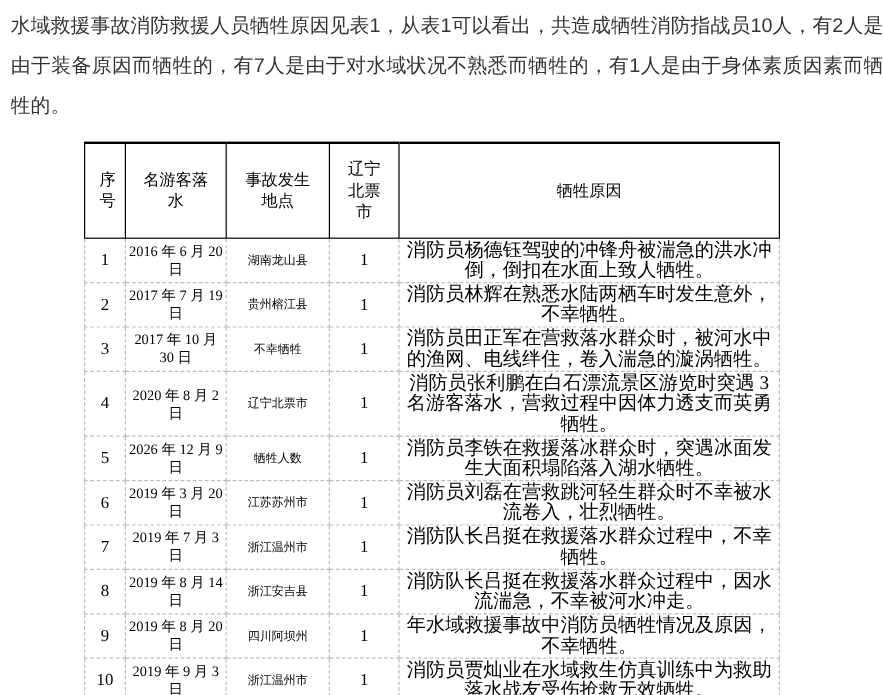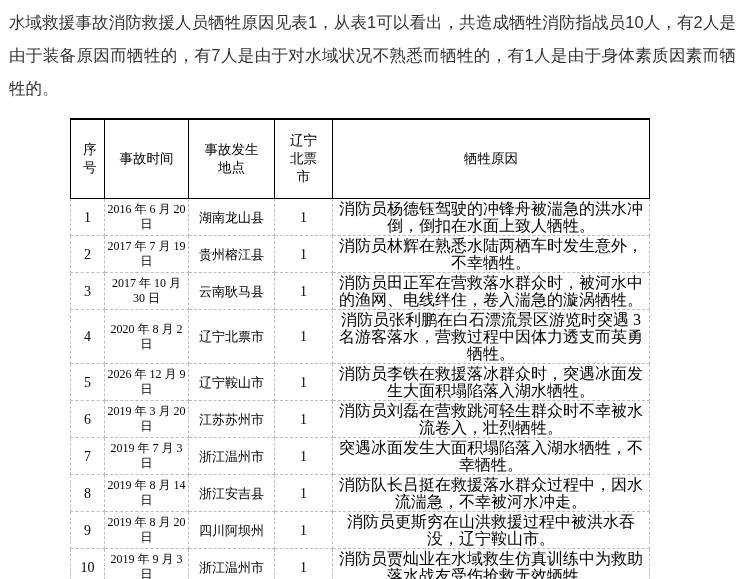--- a/index.html
+++ b/index.html
@@ -59,21 +59,21 @@
     text-align: center;
     vertical-align: middle;
     padding: 1px 2px;
     overflow: hidden;
   }
   .casualty tr:last-child td {
     border-bottom: 2.5px solid #000000;
   }
   .casualty td.no    { font-size: 14px;   line-height: 17px; }
   .casualty td.date  { font-size: 12px;   line-height: 15px; font-family: Liberation Serif, serif; }
-  .casualty td.location { font-size: 13px; line-height: 17px; }
+  .casualty td.location { font-size: 10px; line-height: 17px; }
   .casualty td.count { font-size: 14px;   line-height: 17px; }
   .casualty td.cause { font-size: 16px;   line-height: 17px; }
 </style>
 </head>
 <body>
 
 <div class="page">
 
   <p class="intro">水域救援事故消防救援人员牺牲原因见表1，从表1可以看出，共造成牺牲消防指战员10人，有2人是由于装备原因而牺牲的，有7人是由于对水域状况不熟悉而牺牲的，有1人是由于身体素质因素而牺牲的。</p>
 
@@ -82,21 +82,21 @@
     <colgroup>
       <col style="width:34px">
       <col style="width:84px">
       <col style="width:86px">
       <col style="width:58px">
       <col style="width:317px">
     </colgroup>
     <thead>
       <tr>
         <th>序号</th>
-        <th>事故时间</th>
+        <th>名游客落水</th>
         <th>事故发生地点</th>
         <th>辽宁北票市</th>
         <th>牺牲原因</th>
       </tr>
     </thead>
     <tbody>
         <tr>
           <td class="no">1</td>
           <td class="date">2016 年 6 月 20 日</td>
           <td class="location">湖南龙山县</td>
@@ -106,65 +106,65 @@
         <tr>
           <td class="no">2</td>
           <td class="date">2017 年 7 月 19 日</td>
           <td class="location">贵州榕江县</td>
           <td class="count">1</td>
           <td class="cause">消防员林辉在熟悉水陆两栖车时发生意外，不幸牺牲。</td>
         </tr>
         <tr>
           <td class="no">3</td>
           <td class="date">2017 年 10 月 30 日</td>
-          <td class="location">云南耿马县</td>
+          <td class="location">不幸牺牲</td>
           <td class="count">1</td>
           <td class="cause">消防员田正军在营救落水群众时，被河水中的渔网、电线绊住，卷入湍急的漩涡牺牲。</td>
         </tr>
         <tr>
           <td class="no">4</td>
           <td class="date">2020 年 8 月 2 日</td>
           <td class="location">辽宁北票市</td>
           <td class="count">1</td>
           <td class="cause">消防员张利鹏在白石漂流景区游览时突遇 3 名游客落水，营救过程中因体力透支而英勇牺牲。</td>
         </tr>
         <tr>
           <td class="no">5</td>
           <td class="date">2026 年 12 月 9 日</td>
-          <td class="location">辽宁鞍山市</td>
+          <td class="location">牺牲人数</td>
           <td class="count">1</td>
           <td class="cause">消防员李铁在救援落冰群众时，突遇冰面发生大面积塌陷落入湖水牺牲。</td>
         </tr>
         <tr>
           <td class="no">6</td>
           <td class="date">2019 年 3 月 20 日</td>
           <td class="location">江苏苏州市</td>
           <td class="count">1</td>
           <td class="cause">消防员刘磊在营救跳河轻生群众时不幸被水流卷入，壮烈牺牲。</td>
         </tr>
         <tr>
           <td class="no">7</td>
           <td class="date">2019 年 7 月 3 日</td>
           <td class="location">浙江温州市</td>
           <td class="count">1</td>
-          <td class="cause">突遇冰面发生大面积塌陷落入湖水牺牲，不幸牺牲。</td>
+          <td class="cause">消防队长吕挺在救援落水群众过程中，不幸牺牲。</td>
         </tr>
         <tr>
           <td class="no">8</td>
           <td class="date">2019 年 8 月 14 日</td>
           <td class="location">浙江安吉县</td>
           <td class="count">1</td>
           <td class="cause">消防队长吕挺在救援落水群众过程中，因水流湍急，不幸被河水冲走。</td>
         </tr>
         <tr>
           <td class="no">9</td>
           <td class="date">2019 年 8 月 20 日</td>
           <td class="location">四川阿坝州</td>
           <td class="count">1</td>
-          <td class="cause">消防员更斯穷在山洪救援过程中被洪水吞没，辽宁鞍山市。</td>
+          <td class="cause">年水域救援事故中消防员牺牲情况及原因，不幸牺牲。</td>
         </tr>
         <tr>
           <td class="no">10</td>
           <td class="date">2019 年 9 月 3 日</td>
           <td class="location">浙江温州市</td>
           <td class="count">1</td>
           <td class="cause">消防员贾灿业在水域救生仿真训练中为救助落水战友受伤抢救无效牺牲。</td>
         </tr>
       </tbody>
   </table>

